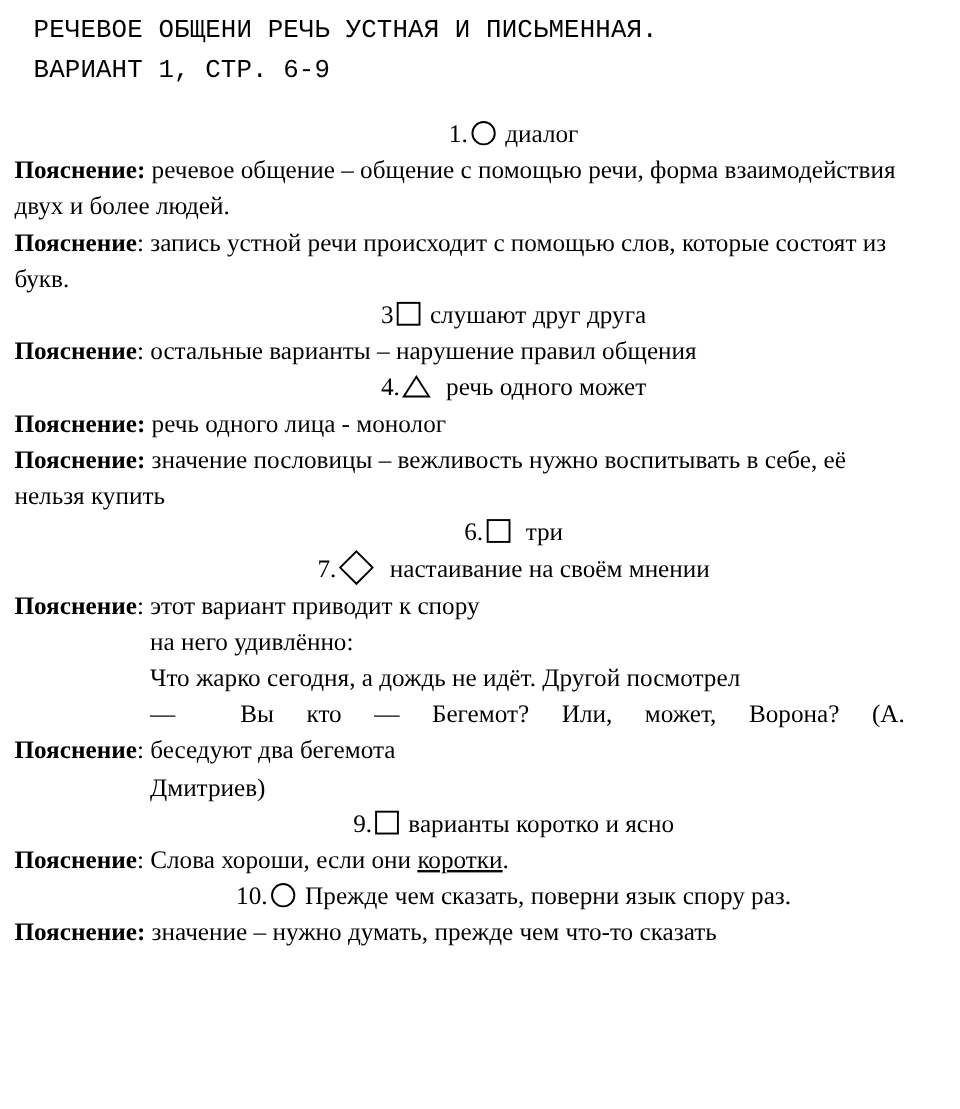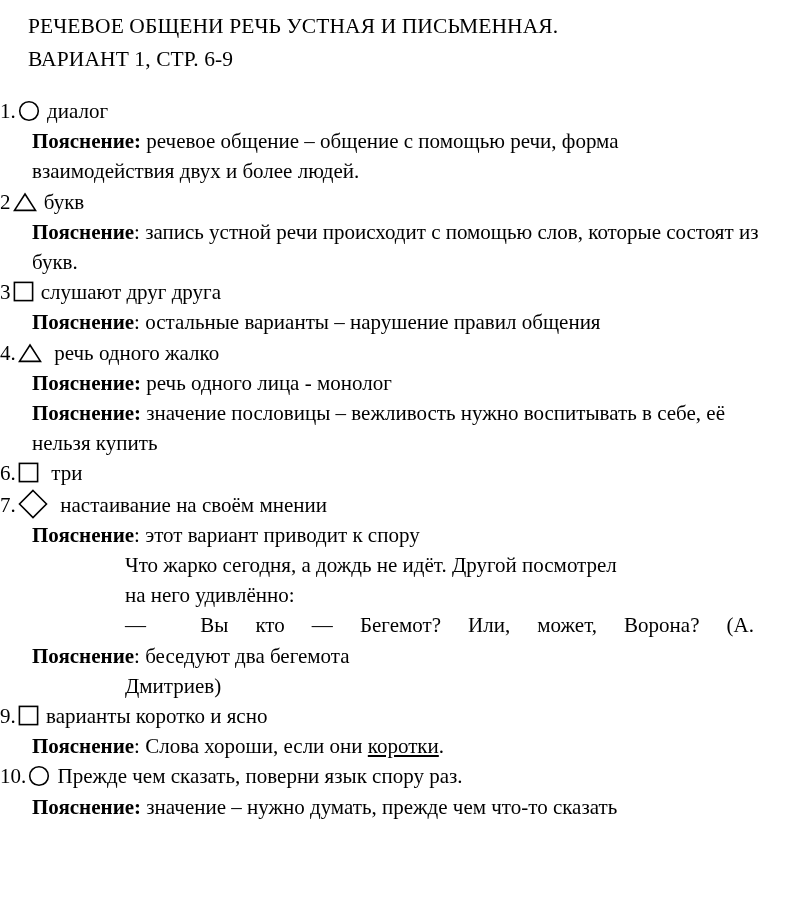--- a/index.html
+++ b/index.html
@@ -27,50 +27,53 @@
   
   .doc-title {
     position: absolute;
     left: 28px;
     top: 10px;
     width: 744px;
     font-size: 21.5px;
     line-height: 33px;
     letter-spacing: 0.1px;
     white-space: pre-line;
+    font-family: Liberation Mono, monospace;
   }
 
   
   .body-block {
     position: absolute;
     left: 0;
     top: 96px;
     width: 800px;
   }
 
   .line {
     font-size: 21px;
     line-height: 30.2px;
     margin: 0;
     padding: 0;
     white-space: pre-wrap;
   }
 
   
   .answer-line {
+    padding-left: 56px;
     text-indent: 0;
     display: block;
+    text-align: center;
   }
   .answer-line .num {
     display: inline;
   }
 
   
   .expl {
-    padding-left: 32px;
+    padding-left: 12px;
     padding-right: 36px;
     display: block;
   }
   .expl b {
     font-weight: 700;
   }
 
   
   .quote-line {
     padding-left: 125px;
@@ -114,42 +117,39 @@
 <div class="page">
 
   <div class="doc-title">РЕЧЕВОЕ ОБЩЕНИ РЕЧЬ УСТНАЯ И ПИСЬМЕННАЯ.
 ВАРИАНТ 1, СТР. 6-9</div>
 
   <div class="body-block" id="body-block">
       <div class="line answer-line"><span class="num">1.</span><span class="shape" style="vertical-align: -4px;"><svg width="22" height="22" viewBox="0 0 22 22">
             <circle cx="11" cy="11" r="9.3"></circle>
           </svg></span><span> диалог</span></div>
       <div class="line expl"><b>Пояснение</b><b>:</b><span> речевое общение – общение с помощью речи, форма взаимодействия двух и более людей.</span></div>
-      <div class="line answer-line"><span class="num">2</span><span class="shape" style="vertical-align: -3px;"><svg width="24" height="20" viewBox="0 0 24 20">
-            <polygon points="12,2 22.5,18.4 1.5,18.4"></polygon>
-          </svg></span><span> букв</span></div>
       <div class="line expl"><b>Пояснение</b><span>:</span><span> запись устной речи происходит с помощью слов, которые состоят из букв.</span></div>
       <div class="line answer-line"><span class="num">3</span><span class="shape" style="vertical-align: -3px;"><svg width="21" height="21" viewBox="0 0 21 21">
             <rect x="1.4" y="1.4" width="18.2" height="18.2"></rect>
           </svg></span><span> слушают друг друга</span></div>
       <div class="line expl"><b>Пояснение</b><span>:</span><span> остальные варианты – нарушение правил общения</span></div>
       <div class="line answer-line"><span class="num">4.</span><span class="shape" style="vertical-align: -3px;"><svg width="24" height="20" viewBox="0 0 24 20">
             <polygon points="12,2 22.5,18.4 1.5,18.4"></polygon>
-          </svg></span><span>  речь одного жалко</span></div>
+          </svg></span><span>  речь одного может</span></div>
       <div class="line expl"><b>Пояснение</b><b>:</b><span> речь одного лица - монолог</span></div>
       <div class="line expl"><b>Пояснение</b><b>:</b><span> значение пословицы – вежливость нужно воспитывать в себе, её нельзя купить</span></div>
       <div class="line answer-line"><span class="num">6.</span><span class="shape" style="vertical-align: -3px;"><svg width="21" height="21" viewBox="0 0 21 21">
             <rect x="1.4" y="1.4" width="18.2" height="18.2"></rect>
           </svg></span><span>  три</span></div>
       <div class="line answer-line"><span class="num">7.</span><span class="shape" style="vertical-align: -7px;"><svg width="30" height="30" viewBox="0 0 30 30">
             <polygon points="15,1.5 28.5,15 15,28.5 1.5,15"></polygon>
           </svg></span><span>  настаивание на своём мнении</span></div>
       <div class="line expl"><b>Пояснение</b><span>:</span><span> этот вариант приводит к спору</span></div>
+      <div class="line quote-line">на него удивлённо:</div>
       <div class="line quote-line">Что жарко сегодня, а дождь не идёт. Другой посмотрел</div>
-      <div class="line quote-line">на него удивлённо:</div>
       <div class="line quote-line justified">—  Вы кто — Бегемот? Или, может, Ворона? (А.</div>
       <div class="line expl"><b>Пояснение</b><span>:</span><span> беседуют два бегемота</span></div>
       <div class="line quote-line">Дмитриев)</div>
       <div class="line answer-line"><span class="num">9.</span><span class="shape" style="vertical-align: -3px;"><svg width="21" height="21" viewBox="0 0 21 21">
             <rect x="1.4" y="1.4" width="18.2" height="18.2"></rect>
           </svg></span><span> варианты коротко и ясно</span></div>
       <div class="line expl"><b>Пояснение</b><span>:</span><span> Слова хороши, если они </span><u class="underlined">коротки</u><span>.</span></div>
       <div class="line answer-line"><span class="num">10.</span><span class="shape" style="vertical-align: -4px;"><svg width="22" height="22" viewBox="0 0 22 22">
             <circle cx="11" cy="11" r="9.3"></circle>
           </svg></span><span> Прежде чем сказать, поверни язык спору раз.</span></div>

